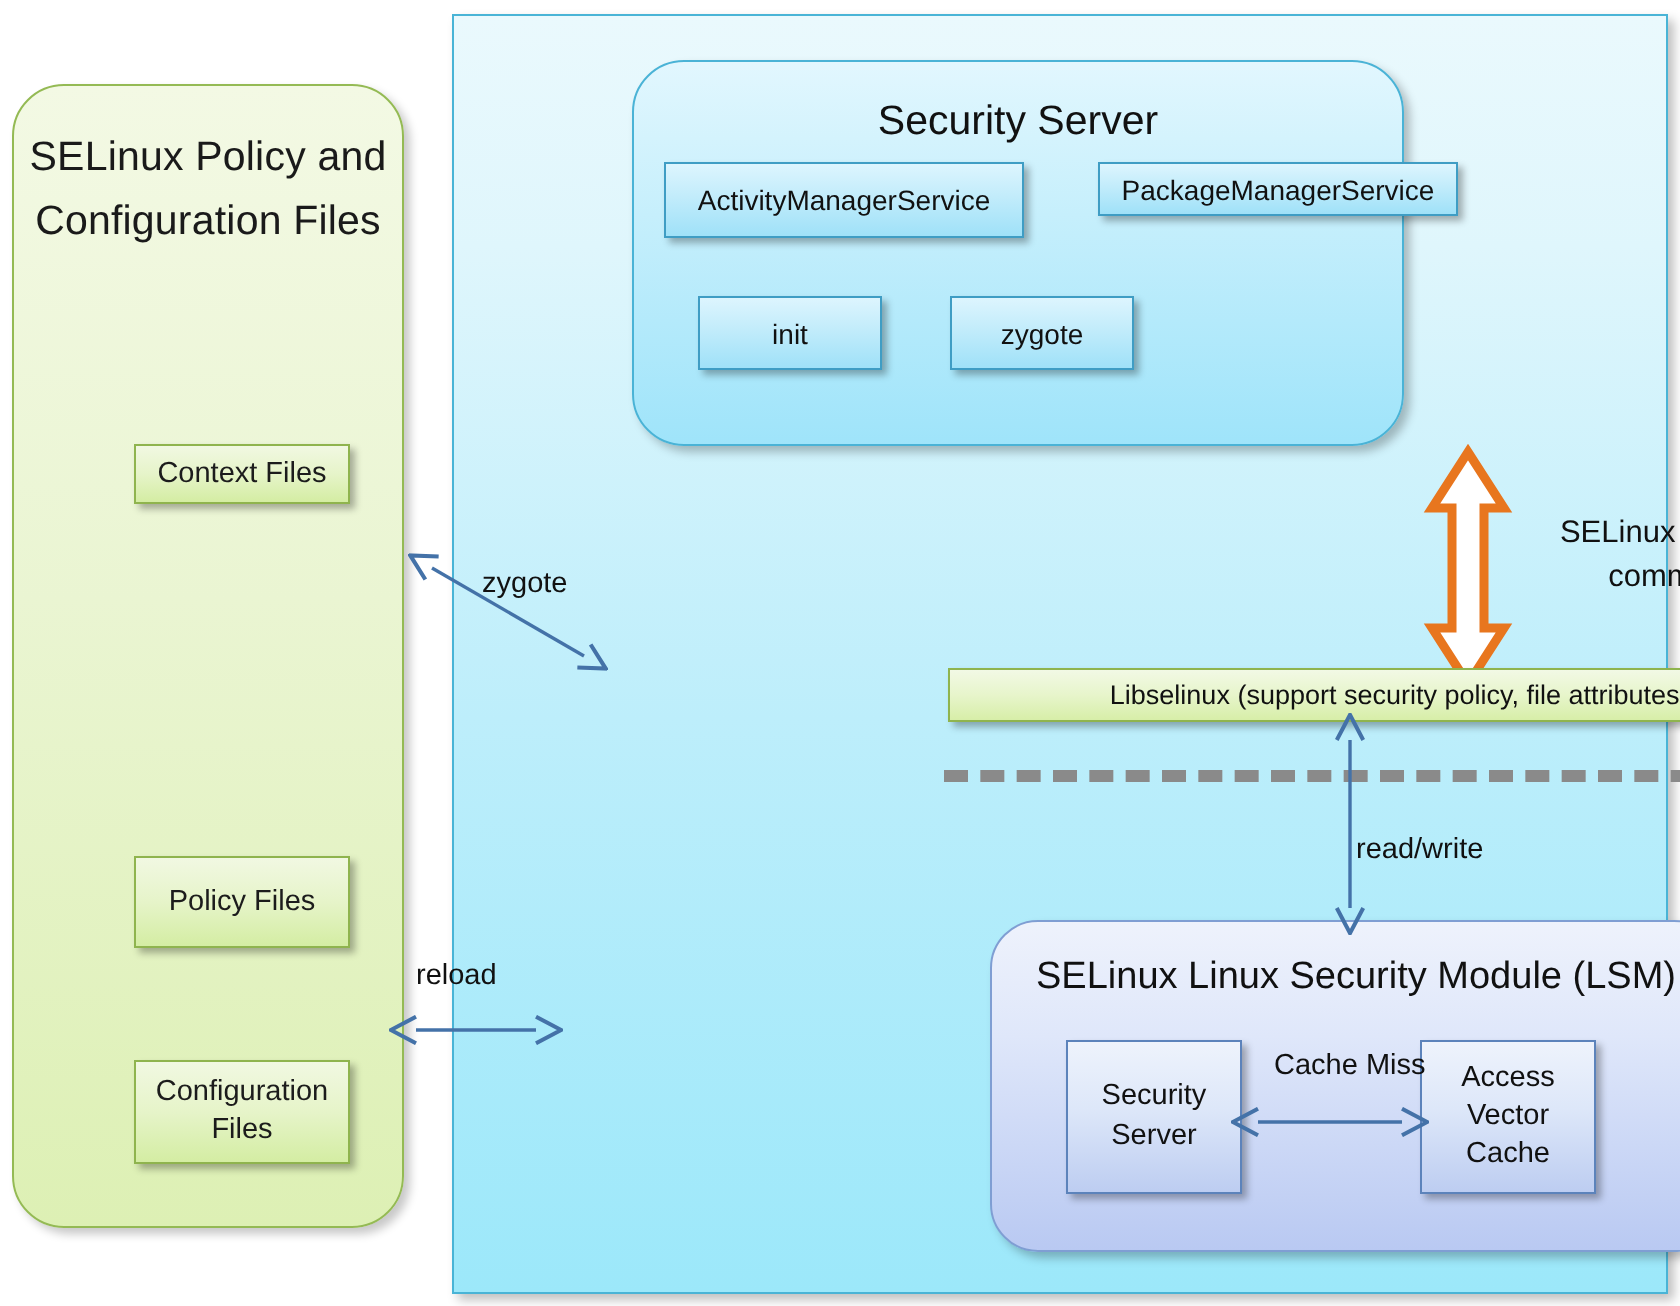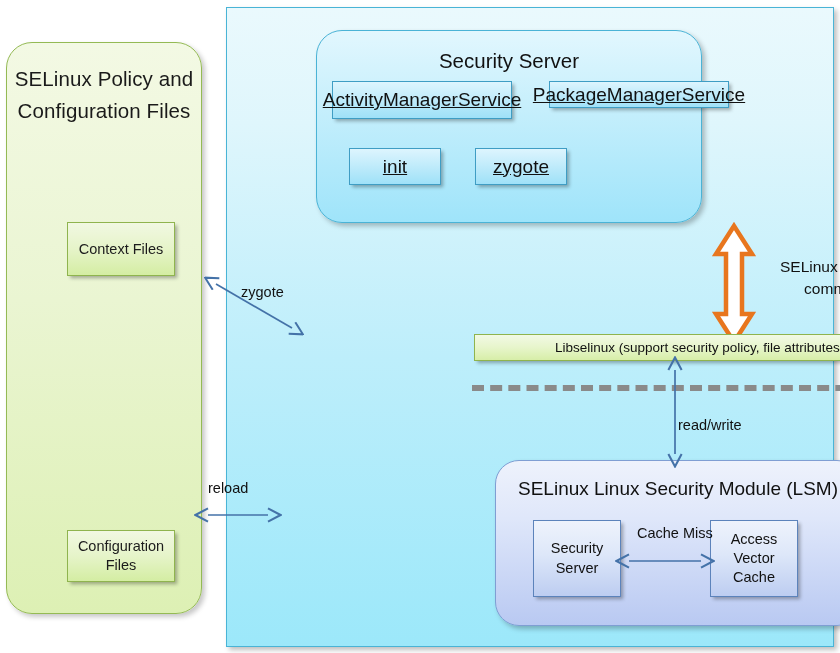--- a/index.html
+++ b/index.html
@@ -45,21 +45,21 @@
     box-shadow:2.5px 2.5px 3.5px rgba(0,0,0,0.30);
     box-sizing:border-box;
     display:flex;
     align-items:center;
     justify-content:center;
     text-align:center;
     font-size:14.5px;
     color:#1c1c1c;
     line-height:1.28;
   }
-  #green-box-context{ top:179px; height:54px; }
+  #green-box-context{ top:179px; height:30px; }
   #green-box-mac{ top:281px; height:52px; }
   #green-box-policy{ top:385px; height:46px; }
   #green-box-config{ top:487px; height:52px; }
 
   
   #system-panel{
     position:absolute;
     left:226px; top:7px;
     width:608px; height:640px;
     border:1.6px solid #49b4d6;
@@ -90,23 +90,22 @@
   .blue-box{
     position:absolute;
     border:1.1px solid #3f9dc4;
     background:linear-gradient(180deg,#ddf5fe 0%, #c2ecfb 45%, #9fe1f8 100%);
     box-shadow:2.5px 2.5px 3.5px rgba(0,0,0,0.30);
     box-sizing:border-box;
     display:flex;
     align-items:center;
     justify-content:center;
     text-align:center;
-    font-size:19px;
-    color:#111;
-    text-decoration:underline;
+    font-size:14px;
+    color:#111;
   }
   #svc-ams{ left:15px;  top:50px; width:180px; height:38px; }
   #svc-pms{ left:204px; top:50px; width:180px; height:27px;margin-left:28px; }
   #proc-init{   left:32px;  top:117px; width:92px; height:37px; }
   #proc-zygote{ left:158px; top:117px; width:92px; height:37px; }
   #proc-installd{left:284px;top:117px; width:92px; height:37px; }
 
   
   #selinux-util-arrow{
     position:absolute;
@@ -199,20 +198,21 @@
 </style>
 </head>
 <body>
 
 <div id="canvas">
 
   <div id="policy-panel">
     <div id="policy-panel-title">SELinux Policy and Configuration Files</div>
 
     <div class="green-box" id="green-box-context">Context Files</div>
+    <div class="green-box" id="green-box-policy">Policy Files</div>
     <div class="green-box" id="green-box-config">Configuration Files</div>
   </div>
 
   <div id="system-panel">
 
     <div id="security-server-box">
       <div id="security-server-title">Security Server</div>
       <div class="blue-box" id="svc-ams">ActivityManagerService</div>
       <div class="blue-box" id="svc-pms">PackageManagerService</div>
       <div class="blue-box" id="proc-init">init</div>

